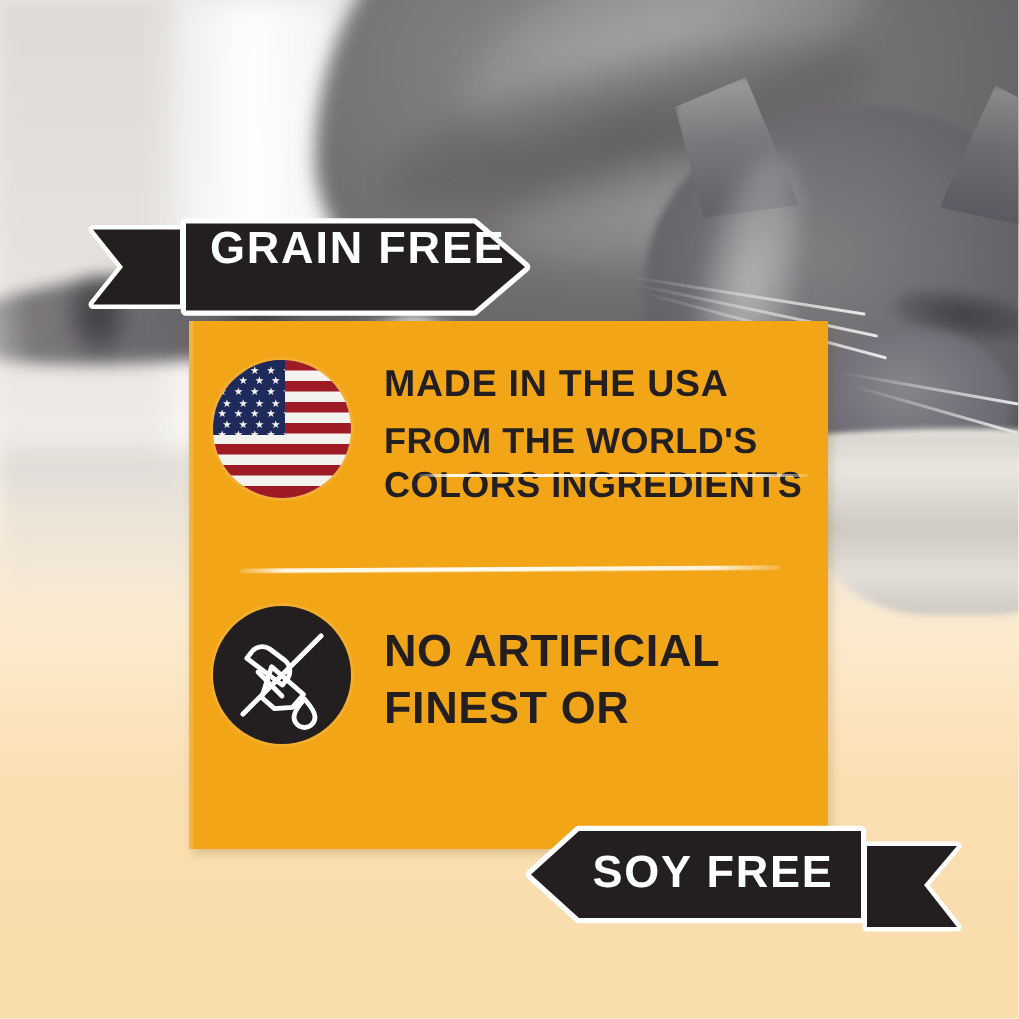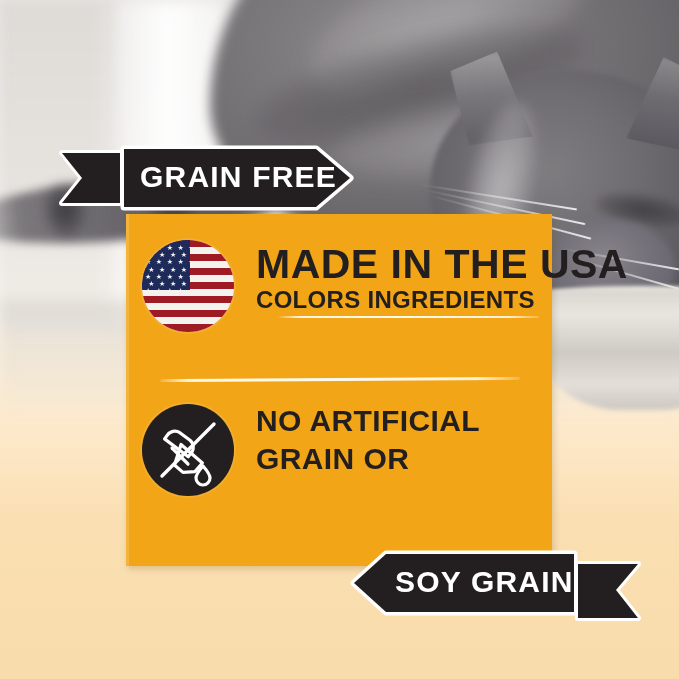--- a/index.html
+++ b/index.html
@@ -306,58 +306,58 @@
   .texts { margin-left: 22px; }
 
   .line-main {
     font-family: "Liberation Sans", sans-serif;
     font-weight: 700;
     color: #231F20;
     letter-spacing: 0.5px;
     line-height: 1.0;
     white-space: nowrap;
   }
-  #usa-head { font-size: 41px; margin-top: 4px; }
+  #usa-head { font-size: 25px; margin-top: 4px; }
   .line-sub {
     font-family: "Liberation Sans", sans-serif;
     font-weight: 700;
     color: #231F20;
     font-size: 24px;
     letter-spacing: 0.3px;
     line-height: 1.12;
     white-space: nowrap;
   }
   #usa-sub1 { margin-top: 13px; }
   #usa-sub2 { margin-top: 2px; }
 
   #nc-l1, #nc-l2, #nc-l3 {
     font-size: 30px;
     letter-spacing: 0.4px;
   }
-  #nc-l1 { margin-top: 2px; }
+  #nc-l1 { margin-top: 16px; }
   #nc-l2 { margin-top: 8px; }
   #nc-l3 { margin-top: 8px; }
 
   
   .ribbon {
     position: absolute;
   }
   .ribbon svg { display: block; overflow: visible; }
   .ribbon-text {
     position: absolute;
     font-family: "Liberation Sans", sans-serif;
     font-weight: 700;
     color: #FFFFFF;
     font-size: 30px;
     letter-spacing: 1.2px;
     white-space: nowrap;
   }
 
   #ribbon-grain { left: 58px; top: 143px; }
-  #grain-label  { left: 82px; top: 17px; }
+  #grain-label  { left: 82px; top: 6px; }
 
   #ribbon-soy { left: 348px; top: 548px; }
   #soy-label  { left: 47px; top: 17px; }
 </style>
 </head>
 <body>
 
 <div id="stage">
 
   <div class="photo">
@@ -424,20 +424,21 @@
  ★ ★ ★ ★ ★
 ★ ★ ★ ★ ★ ★
  ★ ★ ★ ★ ★
 ★ ★ ★ ★ ★ ★</div>
           </div>
         </div>
       </div>
       <div class="texts">
         <div class="line-main" id="usa-head">MADE IN THE USA</div>
         <div class="divider" id="divider-usa"></div>
+        <div class="line-sub" id="usa-sub1">FROM THE WORLD'S</div>
         <div class="line-sub" id="usa-sub2">COLORS INGREDIENTS</div>
       </div>
     </div>
 
     <div class="divider" id="divider-mid"></div>
 
     <div class="row" id="row-nocolor">
       <div class="icon-circle">
         <div class="nocolor">
           <svg width="92" height="92" viewBox="0 0 92 92" aria-hidden="true">
@@ -451,30 +452,30 @@
 
               <path d="M63 58 c0 0 -7 8 -7 12 a7 7 0 0 0 14 0 c0 -4 -7 -12 -7 -12 z" transform="translate(-2 4)"></path>
 
               <path d="M72 20 L20 72" stroke-width="3.4"></path>
             </g>
           </svg>
         </div>
       </div>
       <div class="texts">
         <div class="line-main" id="nc-l1">NO ARTIFICIAL</div>
-        <div class="line-main" id="nc-l2">GRAIN OR</div>
+        <div class="line-main" id="nc-l2">FINEST OR</div>
       </div>
     </div>
   </div>
 
   <div class="ribbon" id="ribbon-soy">
     <svg width="300" height="78" viewBox="0 0 300 78" aria-hidden="true">
 
       <path d="M38 6 L226 6 L226 64 L38 64 L6 35 Z" fill="#231F20" stroke="#FFFFFF" stroke-width="7" stroke-linejoin="round"></path>
       <path d="M38 6 L226 6 L226 64 L38 64 L6 35 Z" fill="#231F20"></path>
 
       <path d="M230 16 L290 16 L268 42 L290 70 L230 70 Z" fill="#231F20" stroke="#FFFFFF" stroke-width="6" stroke-linejoin="round"></path>
       <path d="M230 16 L290 16 L268 42 L290 70 L230 70 Z" fill="#231F20"></path>
     </svg>
-    <div class="ribbon-text" id="soy-label">SOY GRAIN</div>
+    <div class="ribbon-text" id="soy-label">SOY FREE</div>
   </div>
 
 </div>
 
 </body></html>

